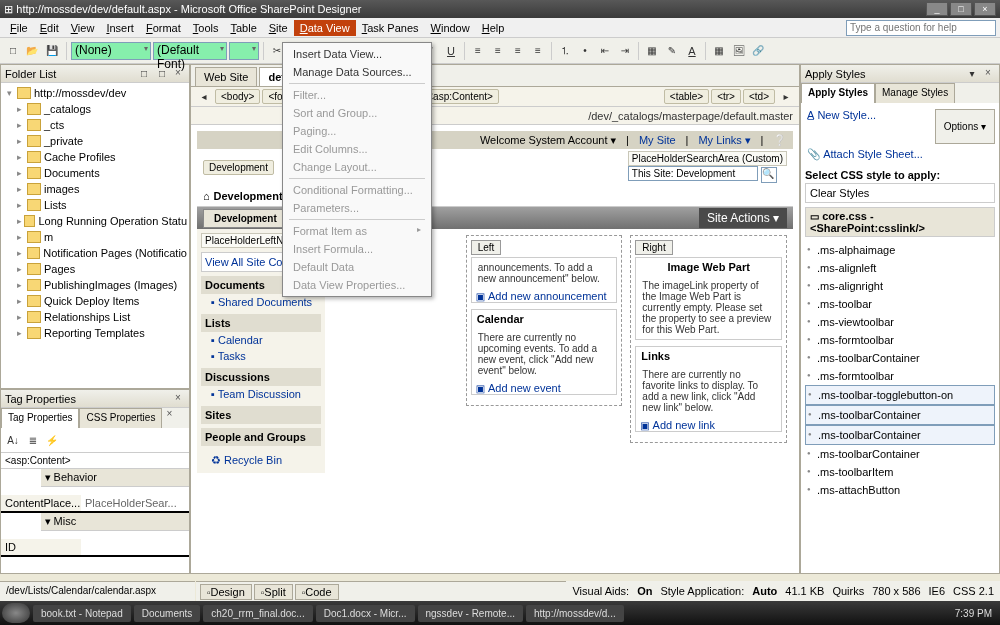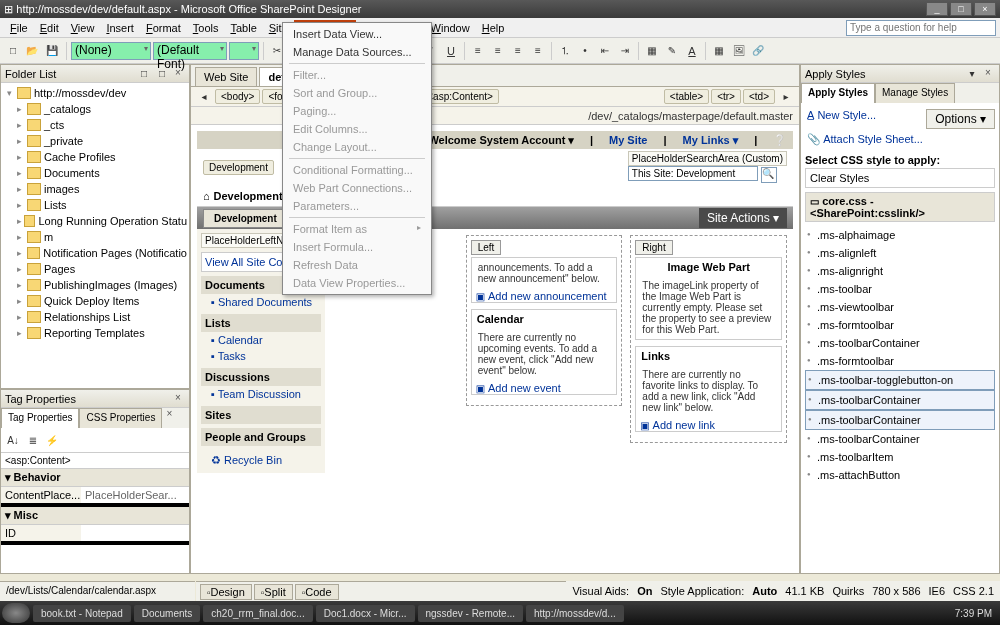--- a/index.html
+++ b/index.html
@@ -32,21 +32,21 @@
 .tagtab { padding: 3px 6px; background: #e8e5d8; border: 1px solid #aca899; border-bottom: none; font-size: 10px; }
 .tagtab.active { background: #fff; }
 .center { flex: 1; display: flex; flex-direction: column; background: #fff; border: 1px solid #aca899; position: relative; }
 .doctabs { height: 22px; background: #f0f0ea; display: flex; align-items: flex-end; padding: 0 4px; border-bottom: 1px solid #aca899; }
 .doctab { padding: 3px 8px; background: #e8e5d8; border: 1px solid #aca899; border-bottom: none; font-size: 11px; margin-right: 2px; }
 .doctab.active { background: #fff; font-weight: bold; }
 .crumbbar { height: 20px; background: #f5f3ea; display: flex; align-items: center; padding: 0 4px; border-bottom: 1px solid #ccc; gap: 2px; }
 .crumb { border: 1px solid #c0bca4; background: #f0eee0; padding: 1px 5px; font-size: 10px; border-radius: 2px; }
 .pathbar { height: 18px; background: #f5f3ea; display: flex; align-items: center; justify-content: flex-end; padding: 0 6px; font-size: 10px; color: #333; border-bottom: 1px solid #ccc; }
 .designsurf { flex: 1; background: #fff; overflow: auto; padding: 6px; position: relative; }
-.spbar { height: 18px; background: #d6d3c4; display: flex; align-items: center; justify-content: flex-end; padding: 0 6px; gap: 16px; font-size: 10px; font-weight: bold; }
+.spbar { height: 18px; background: #d6d3c4; display: flex; align-items: center; justify-content: flex-end; padding: 0 6px; gap: 10px; font-size: 10px; }
 .spbar a { color: #003399; text-decoration: none; }
 .sptitle { height: 22px; display: flex; align-items: center; padding: 0 6px; font-size: 14px; font-weight: bold; background: #fff; border-bottom: 1px solid #ccc; }
 .sptabs { height: 22px; background: linear-gradient(#a0a0a0,#707070); display: flex; align-items: center; padding: 0 6px; justify-content: space-between; }
 .sptab { background: #e8e5d8; padding: 3px 10px; font-weight: bold; font-size: 10px; border: 1px solid #888; }
 .siteactions { background: #4a4a4a; color: #fff; padding: 3px 8px; font-size: 12px; }
 .quicklaunch { width: 130px; background: #f5f3ea; float: left; padding: 4px; font-size: 11px; }
 .qlhead { font-weight: bold; background: #e0ddd0; padding: 3px 4px; margin-top: 4px; }
 .qlitem { padding: 2px 4px 2px 10px; color: #003399; }
 .wpzone { margin-left: 135px; padding: 6px; }
 .wpcol { border: 1px dashed #999; padding: 4px; margin-bottom: 4px; }
@@ -54,44 +54,44 @@
 .wp { border: 1px solid #ccc; margin-bottom: 6px; }
 .wptitle { font-weight: bold; padding: 3px 5px; font-size: 11px; }
 .wpbody { padding: 4px 6px; font-size: 10px; color: #333; }
 .wplink { color: #003399; font-size: 10px; padding: 2px 0 0 4px; }
 .right { width: 200px; }
 .rtabs { display: flex; height: 20px; }
 .rtab { padding: 3px 6px; background: #e8e5d8; border: 1px solid #aca899; border-bottom: none; font-size: 10px; }
 .rtab.active { background: #fff; font-weight: bold; }
 .rbody { flex: 1; background: #fff; overflow: auto; padding: 4px; }
 .rlink { color: #003399; padding: 2px 2px; display: block; font-size: 11px; }
-.rbtn { float: right; border: 1px solid #aca899; background: #f0f0ea; padding: 2px 8px; font-size: 12px; }
+.rbtn { float: right; border: 1px solid #aca899; background: #f0f0ea; padding: 11px 8px; font-size: 10px; }
 .rsection { background: #e8e5d8; border: 1px solid #ccc; padding: 2px 4px; margin: 4px 0; font-size: 10px; font-weight: bold; }
 .cssitem { padding: 3px 2px 3px 12px; font-size: 11px; position: relative; }
 .cssitem::before { content: "●"; position: absolute; left: 2px; color: #888; font-size: 6px; top: 5px; }
 .cssitem.boxed { border: 1px solid #7f9db9; background: #eef3fb; }
 .bottombar { position: absolute; bottom: 24px; left: 196px; right: 200px; height: 20px; background: #f0f0ea; border-top: 1px solid #aca899; display: flex; align-items: center; padding: 0 4px; gap: 2px; }
 .viewtab { border: 1px solid #aca899; padding: 1px 6px; background: #e8e5d8; font-size: 10px; }
 .status2 { position: absolute; bottom: 24px; right: 0; height: 20px; display: flex; align-items: center; gap: 8px; padding: 0 6px; font-size: 10px; background: #f0f0ea; }
 .pathstatus { position: absolute; bottom: 24px; left: 0; width: 195px; height: 20px; background: #f0f0ea; padding: 3px 6px; font-size: 10px; border-top: 1px solid #aca899; }
 .taskbar { position: absolute; bottom: 0; left: 0; right: 0; height: 24px; background: linear-gradient(#3a3a3a,#111); display: flex; align-items: center; padding: 0 2px; }
 .startorb { width: 28px; height: 20px; background: radial-gradient(#888,#333); border-radius: 10px; }
 .tbitem { background: #444; color: #ddd; padding: 3px 8px; margin-left: 3px; font-size: 10px; border-radius: 2px; max-width: 120px; overflow: hidden; white-space: nowrap; }
 .tbclock { margin-left: auto; color: #ddd; font-size: 10px; padding: 0 6px; }
-.dropdown { position: absolute; left: 282px; top: 22px; width: 150px; background: #f9f9f9; border: 1px solid #888; box-shadow: 2px 2px 4px rgba(0,0,0,.3); z-index: 100; padding: 2px; }
+.dropdown { position: absolute; left: 282px; top: 42px; width: 150px; background: #f9f9f9; border: 1px solid #888; box-shadow: 2px 2px 4px rgba(0,0,0,.3); z-index: 100; padding: 2px; }
 .dditem { padding: 3px 8px; font-size: 11px; color: #333; }
 .dditem.dis { color: #999; }
 .ddsep { height: 1px; background: #ccc; margin: 2px 4px; }
 .dditem .arr { float: right; font-size: 8px; }
 .searchph { border: 1px solid #c9c7b8; padding: 1px 3px; font-size: 10px; background: #fafaf5; }
 .combo { border: 1px solid #7f9db9; background: #fff; padding: 1px 3px; font-size: 10px; display: inline-block; width: 130px; }
 .leftcol { width: 190px; display: flex; flex-direction: column; }
 .propgrid { background: #fff; flex: 1; font-size: 10px; }
-.propcat { background: #e8e5d8; padding: 2px 4px; font-weight: bold; border-bottom: 1px solid #ccc; }
-.proprow { display: flex; border-bottom: 4px solid #000000; }
+.propcat { background: #e8e5d8; padding: 2px 4px; font-weight: normal; border-bottom: 1px solid #ccc; margin-left: 40px; }
+.proprow { display: flex; border-bottom: 2px solid #000000; margin-top: 8px; }
 .proprow .k { width: 80px; padding: 2px 4px; background: #f5f3ea; }
 .proprow .v { flex: 1; padding: 2px 4px; color: #666; }
 .twocol { display: flex; gap: 8px; }
 .twocol > div { flex: 1; }
 </style>
 </head>
 <body>
 
 <div class="titlebar">
   <span>⊞</span>&nbsp;
@@ -370,26 +370,25 @@
     <div class="dditem">Insert Data View...</div>
     <div class="dditem">Manage Data Sources...</div>
     <div class="ddsep"></div>
     <div class="dditem dis">Filter...</div>
     <div class="dditem dis">Sort and Group...</div>
     <div class="dditem dis">Paging...</div>
     <div class="dditem dis">Edit Columns...</div>
     <div class="dditem dis">Change Layout...</div>
     <div class="ddsep"></div>
     <div class="dditem dis">Conditional Formatting...</div>
-    <div class="dditem dis">Web Part Connections...</div>
     <div class="dditem dis">Parameters...</div>
     <div class="ddsep"></div>
     <div class="dditem dis">Format Item as<span class="arr">▸</span></div>
     <div class="dditem dis">Insert Formula...</div>
-    <div class="dditem dis">Refresh Data</div>
+    <div class="dditem dis">Default Data</div>
     <div class="dditem dis">Data View Properties...</div>
   </div>
 
 <div class="bottombar">
   <span class="viewtab">▫<span>Design</span></span>
   <span class="viewtab">▫<span>Split</span></span>
   <span class="viewtab">▫<span>Code</span></span>
 </div>
 
 <div class="pathstatus">/dev/Lists/Calendar/calendar.aspx</div>

